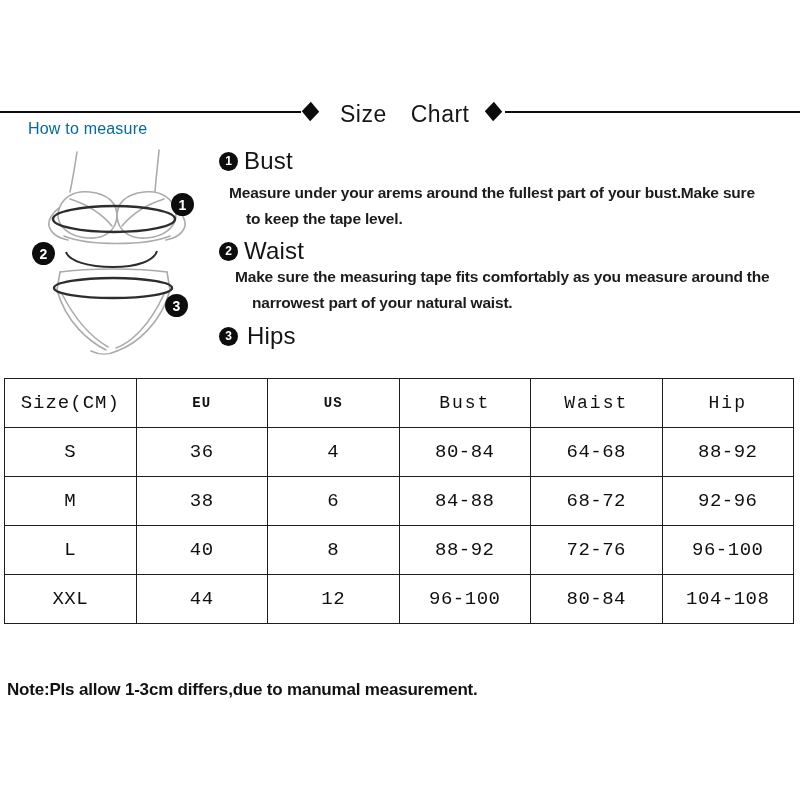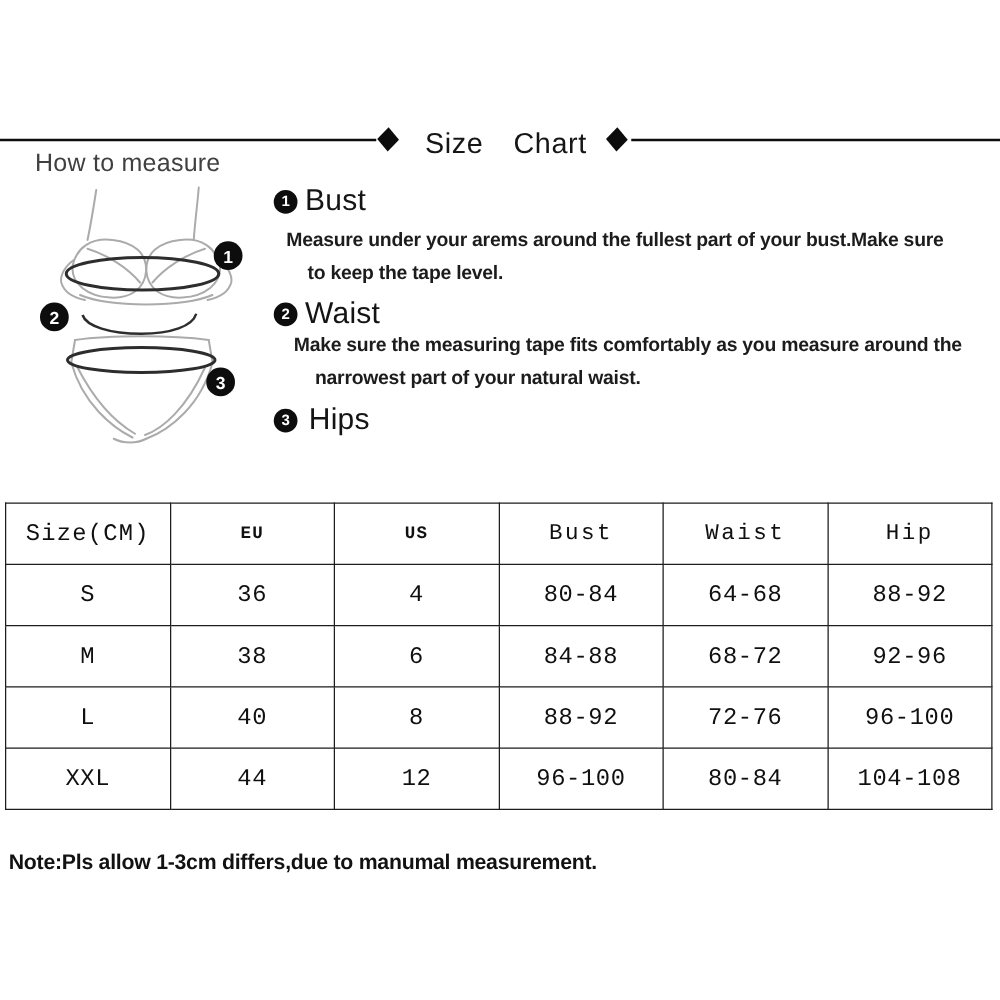--- a/index.html
+++ b/index.html
@@ -12,21 +12,21 @@
   .rule.left{left:0;width:301px;}
   .rule.right{left:505px;width:295px;}
   .diamond{position:absolute;width:13px;height:13px;background:#0c0c0c;top:105px;transform:rotate(50deg) skewX(6deg);}
   .diamond.left{left:304px;}
   .diamond.right{left:487px;}
   .page-title{
     position:absolute;left:340px;top:101px;display:flex;gap:24px;
     font-size:23px;font-weight:500;color:#161616;letter-spacing:0.5px;
   }
   
-  .htm-title{position:absolute;left:28px;top:120px;font-size:20px;font-weight:500;color:#404040;letter-spacing:0.2px;}
+  .htm-title{position:absolute;left:28px;top:120px;font-size:16px;font-weight:500;color:#0369a1;letter-spacing:0.2px;}
   .illus{position:absolute;left:28px;top:140px;}
   
   .pt-badge{
     position:absolute;width:23px;height:23px;border-radius:50%;background:#0d0d0d;
     color:#ffffff;font-size:14px;font-weight:bold;display:flex;align-items:center;justify-content:center;
   }
   .pt-1{left:171px;top:193px;}
   .pt-2{left:32px;top:242px;}
   .pt-3{left:165px;top:294px;}
   
@@ -46,21 +46,21 @@
   .sec-1 .l2{margin:0 0 0 27px;}
   .sec-2{top:236px;}
   .sec-2 .l1{margin:-2px 0 0 16px;}
   .sec-2 .l2{margin:0 0 0 33px;}
   .sec-3{top:321px;}
   .sec-3 .sec-head{gap:9px;}
   .sec-3 .l1{margin:4px 0 0 18px;}
   
   .size-table{
     position:absolute;left:4px;top:378px;width:790px;border-collapse:collapse;table-layout:fixed;
-    font-family:"Liberation Mono", monospace;color:#101010;margin-top:24px;
+    font-family:"Liberation Mono", monospace;color:#101010;
   }
   .size-table td{
     border:1.5px solid #1d1d1d;height:48px;text-align:center;vertical-align:middle;
     padding:0;
   }
   .size-table .h-big{font-size:19px;letter-spacing:1px;font-weight:500;}
   .size-table .h-small{font-size:14px;font-weight:bold;letter-spacing:1px;}
   .size-table .h-med{font-size:18px;letter-spacing:2px;font-weight:500;}
   .size-table .cell{font-size:19px;letter-spacing:0.5px;font-weight:500;}
   

